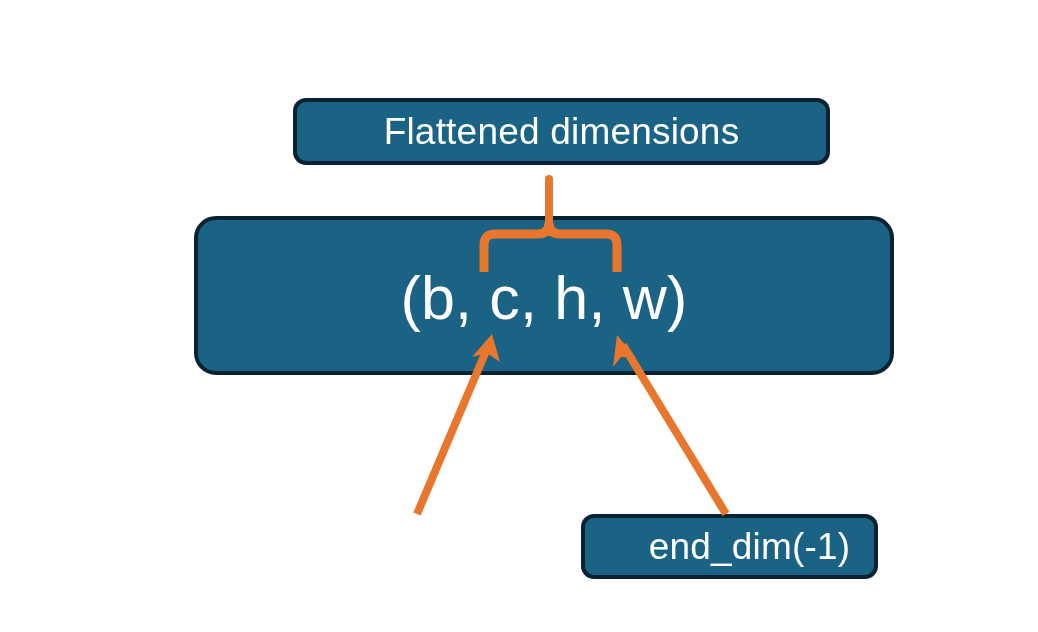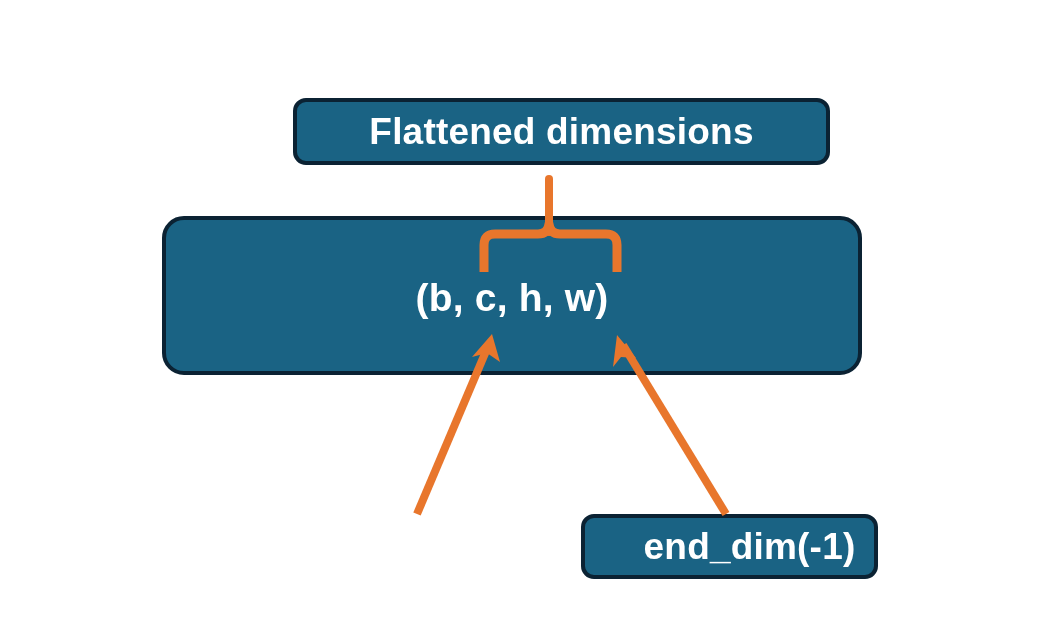--- a/index.html
+++ b/index.html
@@ -22,38 +22,38 @@
   .node-box {
     position: absolute;
     box-sizing: border-box;
     background: #1a6384;
     border: 4px solid #0b2233;
     border-radius: 14px;
     display: flex;
     align-items: center;
     justify-content: center;
     color: #ffffff;
-    font-weight: 700;
+    font-weight: 400;
     letter-spacing: 0.2px;
     white-space: nowrap;
   }
   #box-flattened {
     left: 293px;
     top: 98px;
     width: 537px;
     height: 67px;
     font-size: 37px;
     border-radius: 13px;
   }
   #box-shape {
-    left: 162px;
+    left: 194px;
     top: 216px;
     width: 700px;
     height: 159px;
-    font-size: 39px;
+    font-size: 61px;
     border-radius: 22px;
   }
   #box-shape .shape-label {
     position: relative;
     top: 2px;
   }
   #box-start-dim {
     left: 269px;
     top: 514px;
     width: 294px;

